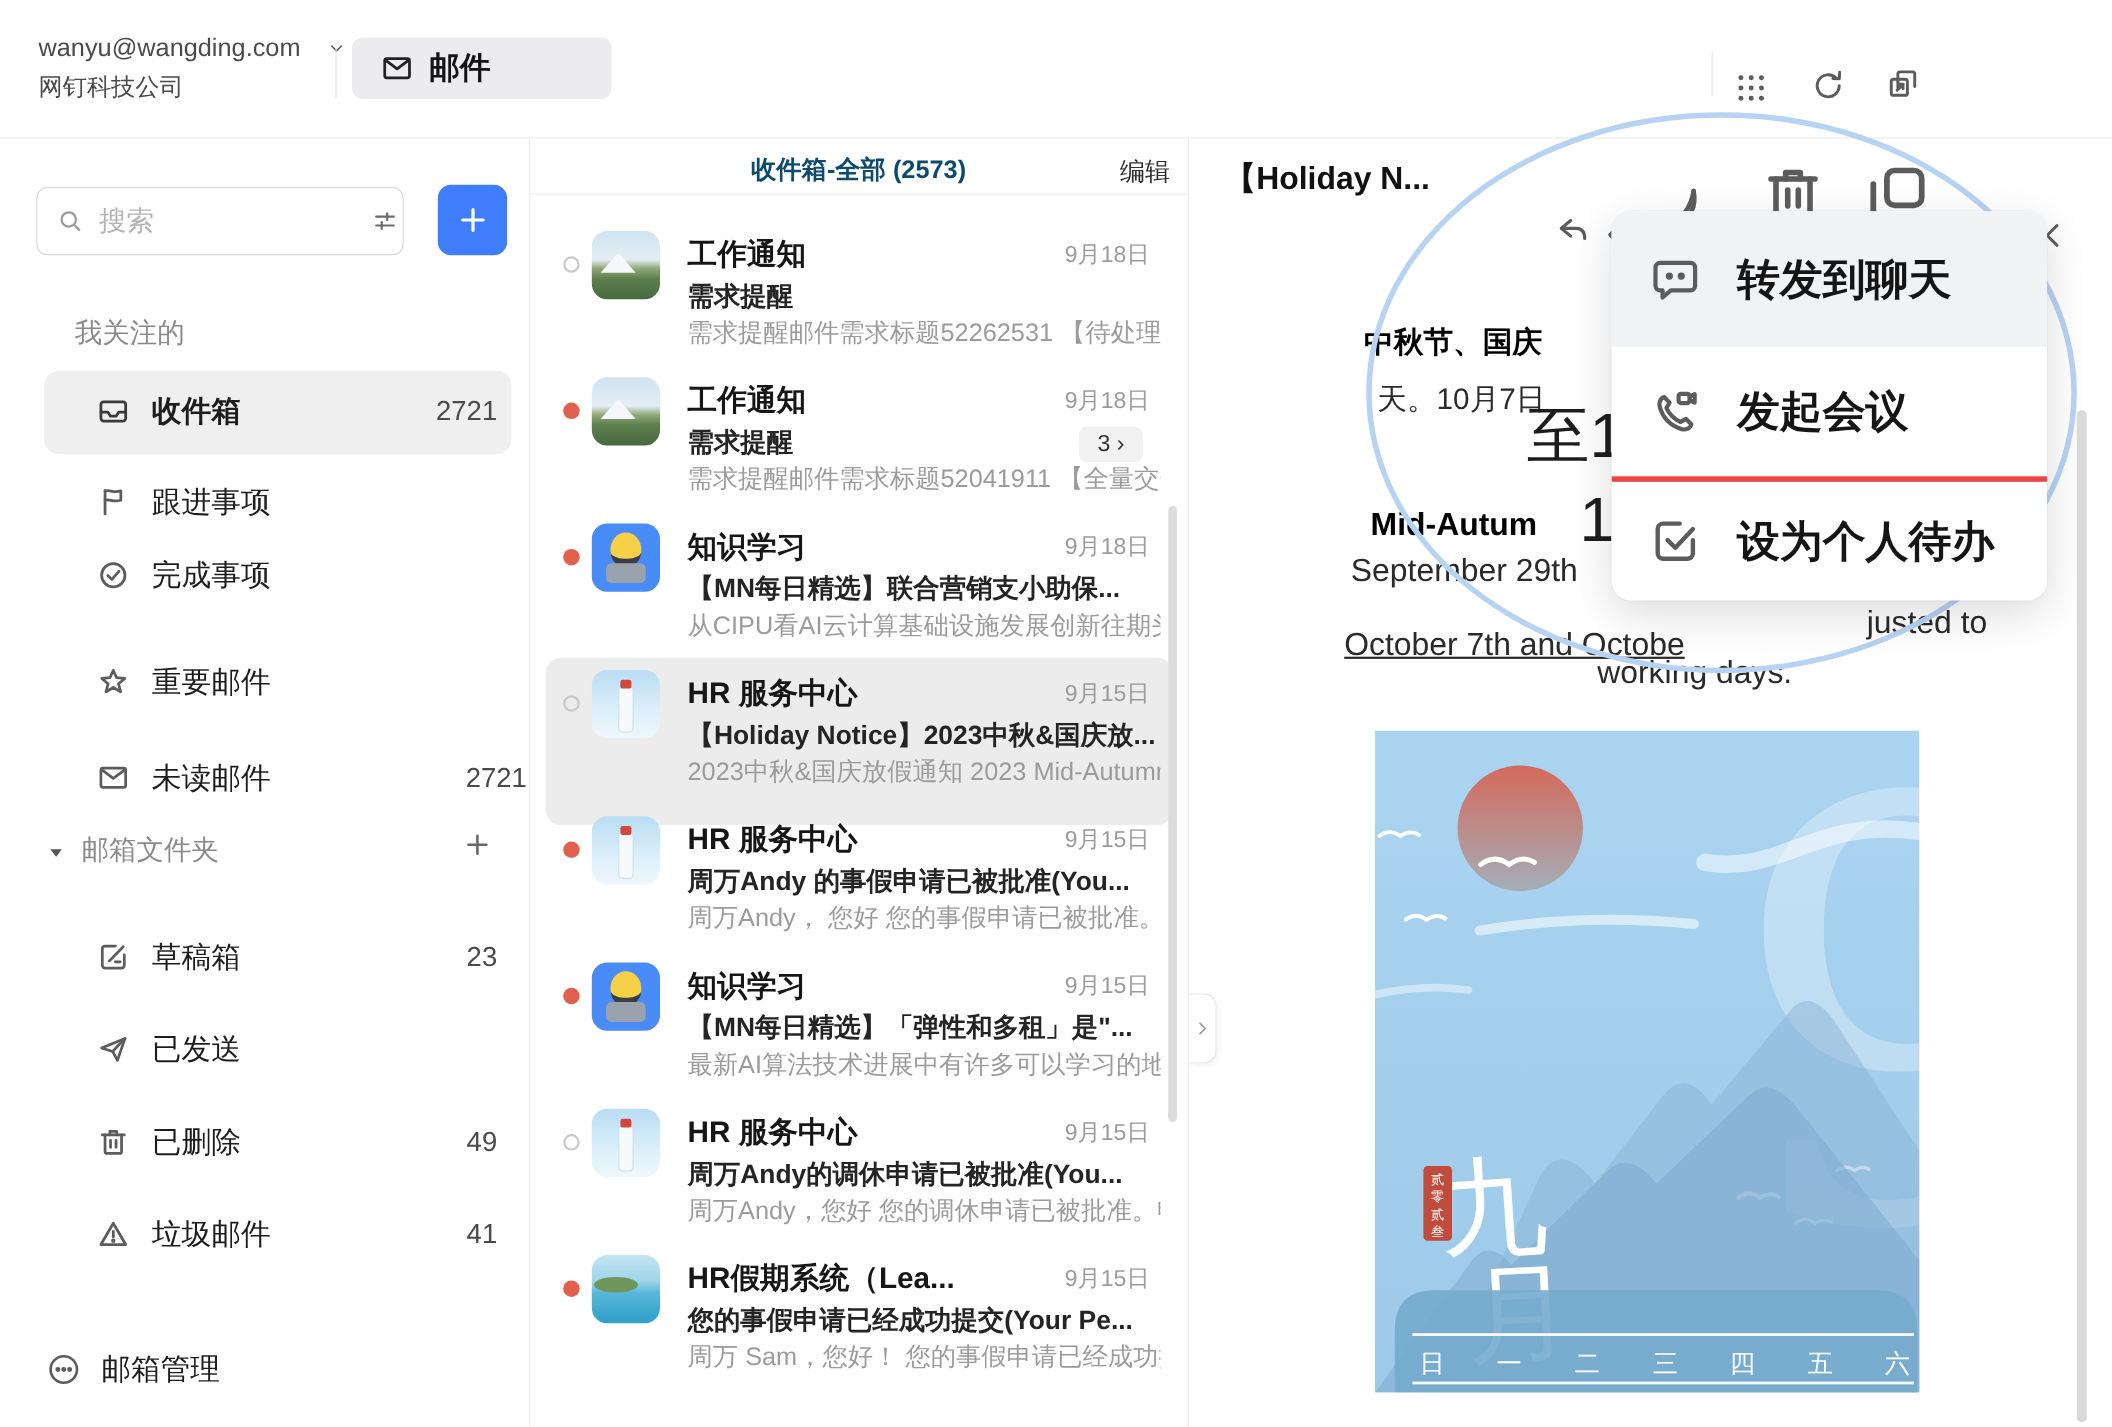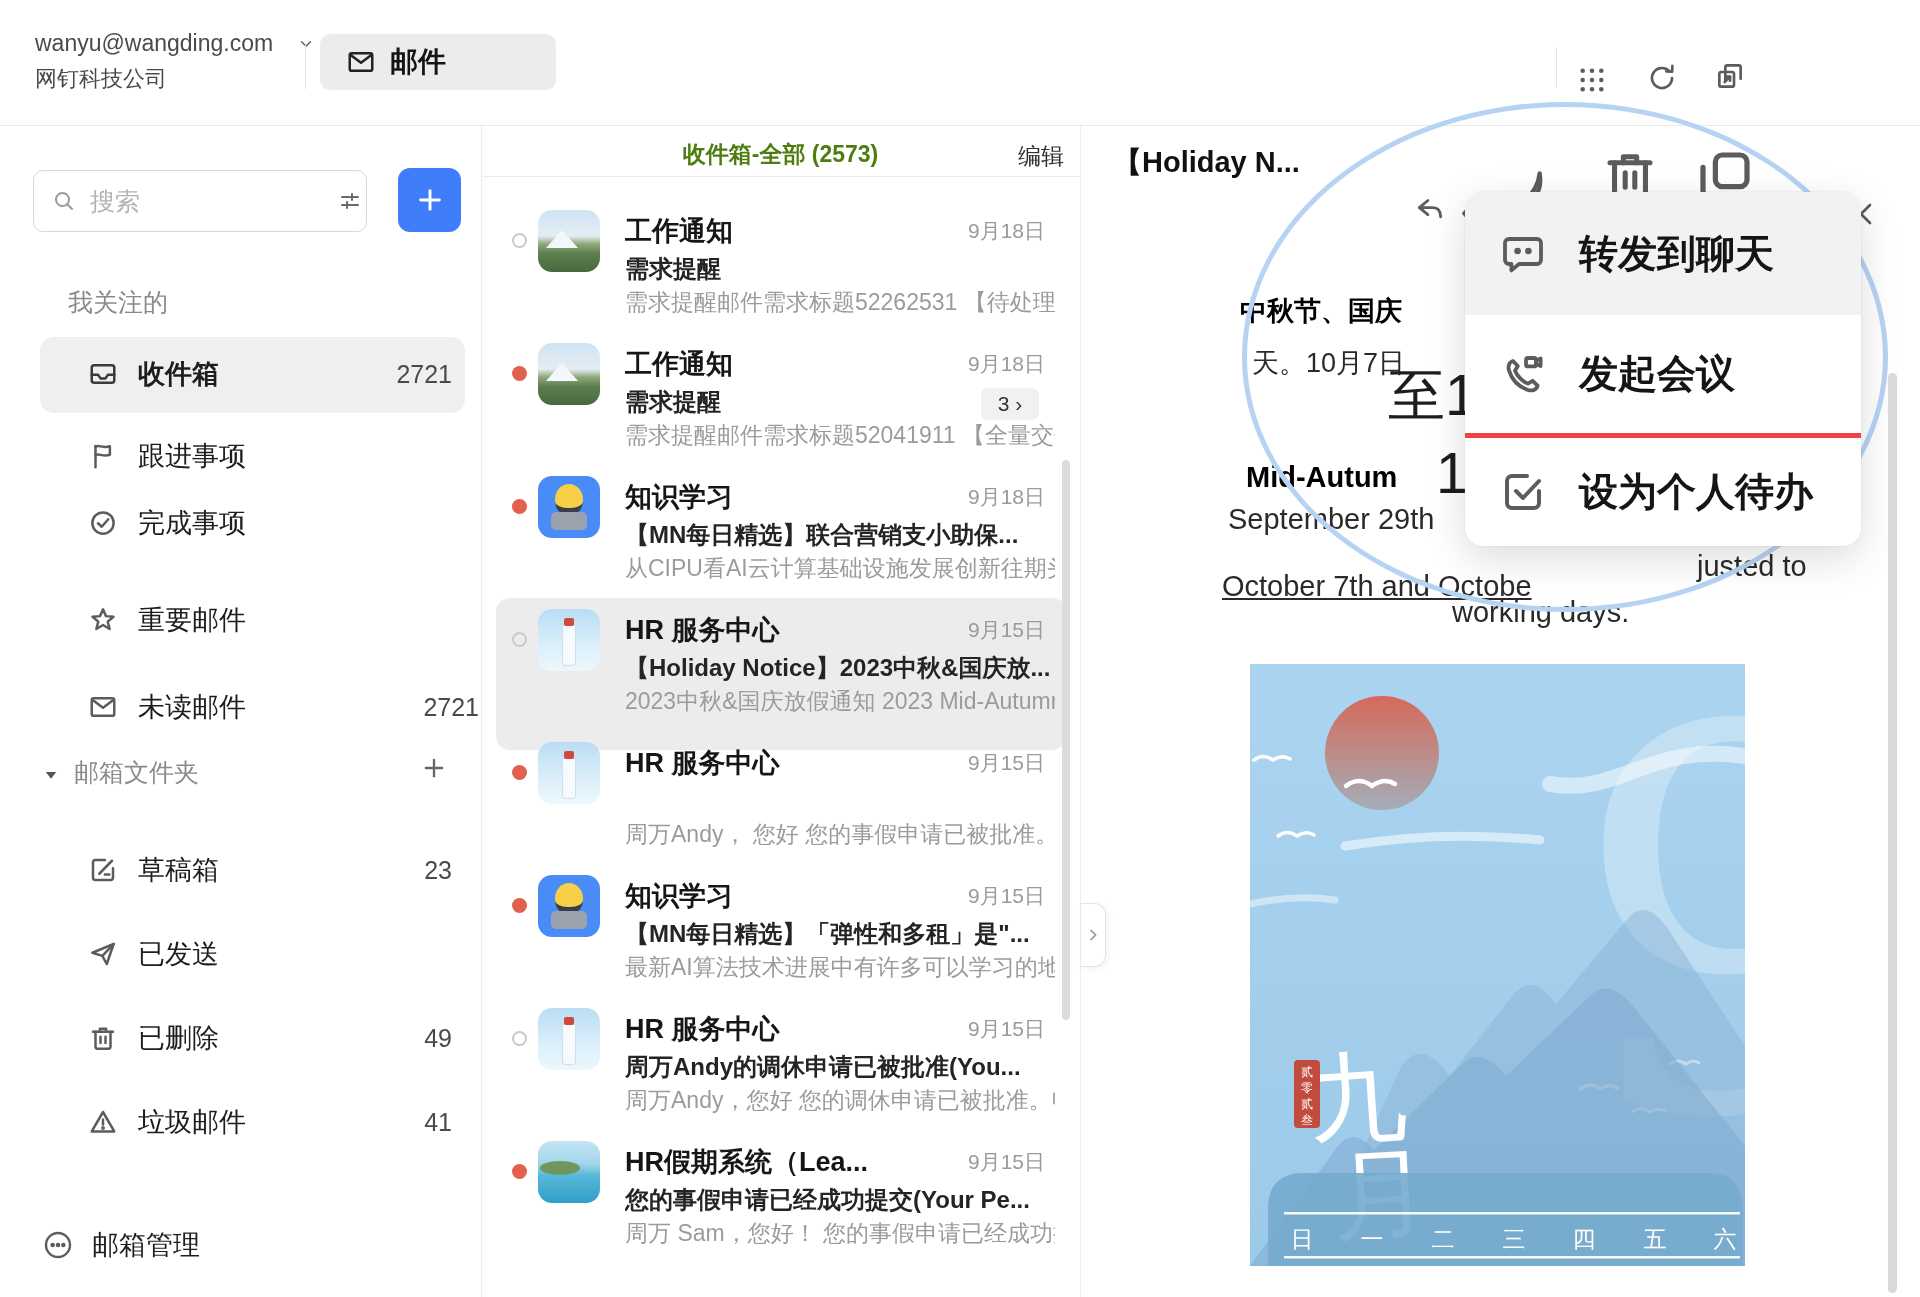--- a/index.html
+++ b/index.html
@@ -38,21 +38,21 @@
   .folders-hd{left:0;top:748px;width:481px;height:50px;}
   .folders-hd .tri{position:absolute;left:42px;top:18px;}
   .folders-hd .sb-lbl2{position:absolute;left:74px;top:8px;font-size:25px;color:#8a8a8a;}
   .folders-hd .plus2{position:absolute;left:420px;top:6px;width:28px;height:28px;cursor:pointer;}
   .sb-footer{left:0;top:1212px;width:481px;height:66px;display:flex;align-items:center;cursor:pointer;}
   .sb-footer .sb-ic{position:absolute;left:42px;width:32px;height:32px;}
   .sb-footer .sb-lbl{position:absolute;left:92px;font-size:27px;color:#1d1d1d;}
 
   
   .list-border{left:1080px;top:126px;width:1px;height:1171px;background:#ececec;}
-  .list-title{left:481px;top:139px;width:599px;text-align:center;font-size:23px;font-weight:700;color:#4d7c0f;}
+  .list-title{left:481px;top:139px;width:599px;text-align:center;font-size:23px;font-weight:700;color:#0c4a6e;}
   .list-edit{left:1000px;top:141px;width:64px;text-align:right;font-size:23px;color:#2e2e2e;cursor:pointer;}
   .list-hd-line{left:481px;top:176px;width:599px;height:1px;background:#ebebeb;}
   .list-scroll{left:1062px;top:460px;width:8px;height:560px;background:#dcdcdc;border-radius:4px;}
   .row{left:481px;width:599px;height:150px;cursor:pointer;}
   .row .selbg{position:absolute;left:15px;top:22px;width:570px;height:152px;background:#ececec;border-radius:14px;}
   .row .dot{position:absolute;left:31px;top:56px;width:15px;height:15px;border-radius:50%;}
   .dot.red{background:#e2604e;}
   .dot.hollow{background:transparent;border:2.5px solid #c9c9c9;box-sizing:border-box;}
   .row .avatar{position:absolute;left:57px;top:33px;width:62px;height:62px;border-radius:14px;overflow:hidden;}
   .row .sender{position:absolute;left:144px;top:36px;font-size:27px;font-weight:700;color:#161616;white-space:nowrap;}
@@ -302,20 +302,21 @@
     <span class="sender">HR 服务中心</span>
     <span class="date">9月15日</span>
     <span class="subject">【Holiday Notice】2023中秋&amp;国庆放...</span>
     <span class="preview">2023中秋&amp;国庆放假通知 2023 Mid-Autumn F...</span>
   </div>
   <div class="abs row" style="top:709px;">
     <span class="dot red"></span>
     <span class="avatar av-lighthouse"></span>
     <span class="sender">HR 服务中心</span>
     <span class="date">9月15日</span>
+    <span class="subject">周万Andy 的事假申请已被批准(You...</span>
     <span class="preview">周万Andy， 您好 您的事假申请已被批准。 申...</span>
   </div>
   <div class="abs row" style="top:842px;">
     <span class="dot red"></span>
     <span class="avatar av-mascot"></span>
     <span class="sender">知识学习</span>
     <span class="date">9月15日</span>
     <span class="subject">【MN每日精选】「弹性和多租」是"...</span>
     <span class="preview">最新AI算法技术进展中有许多可以学习的地方...</span>
   </div>

